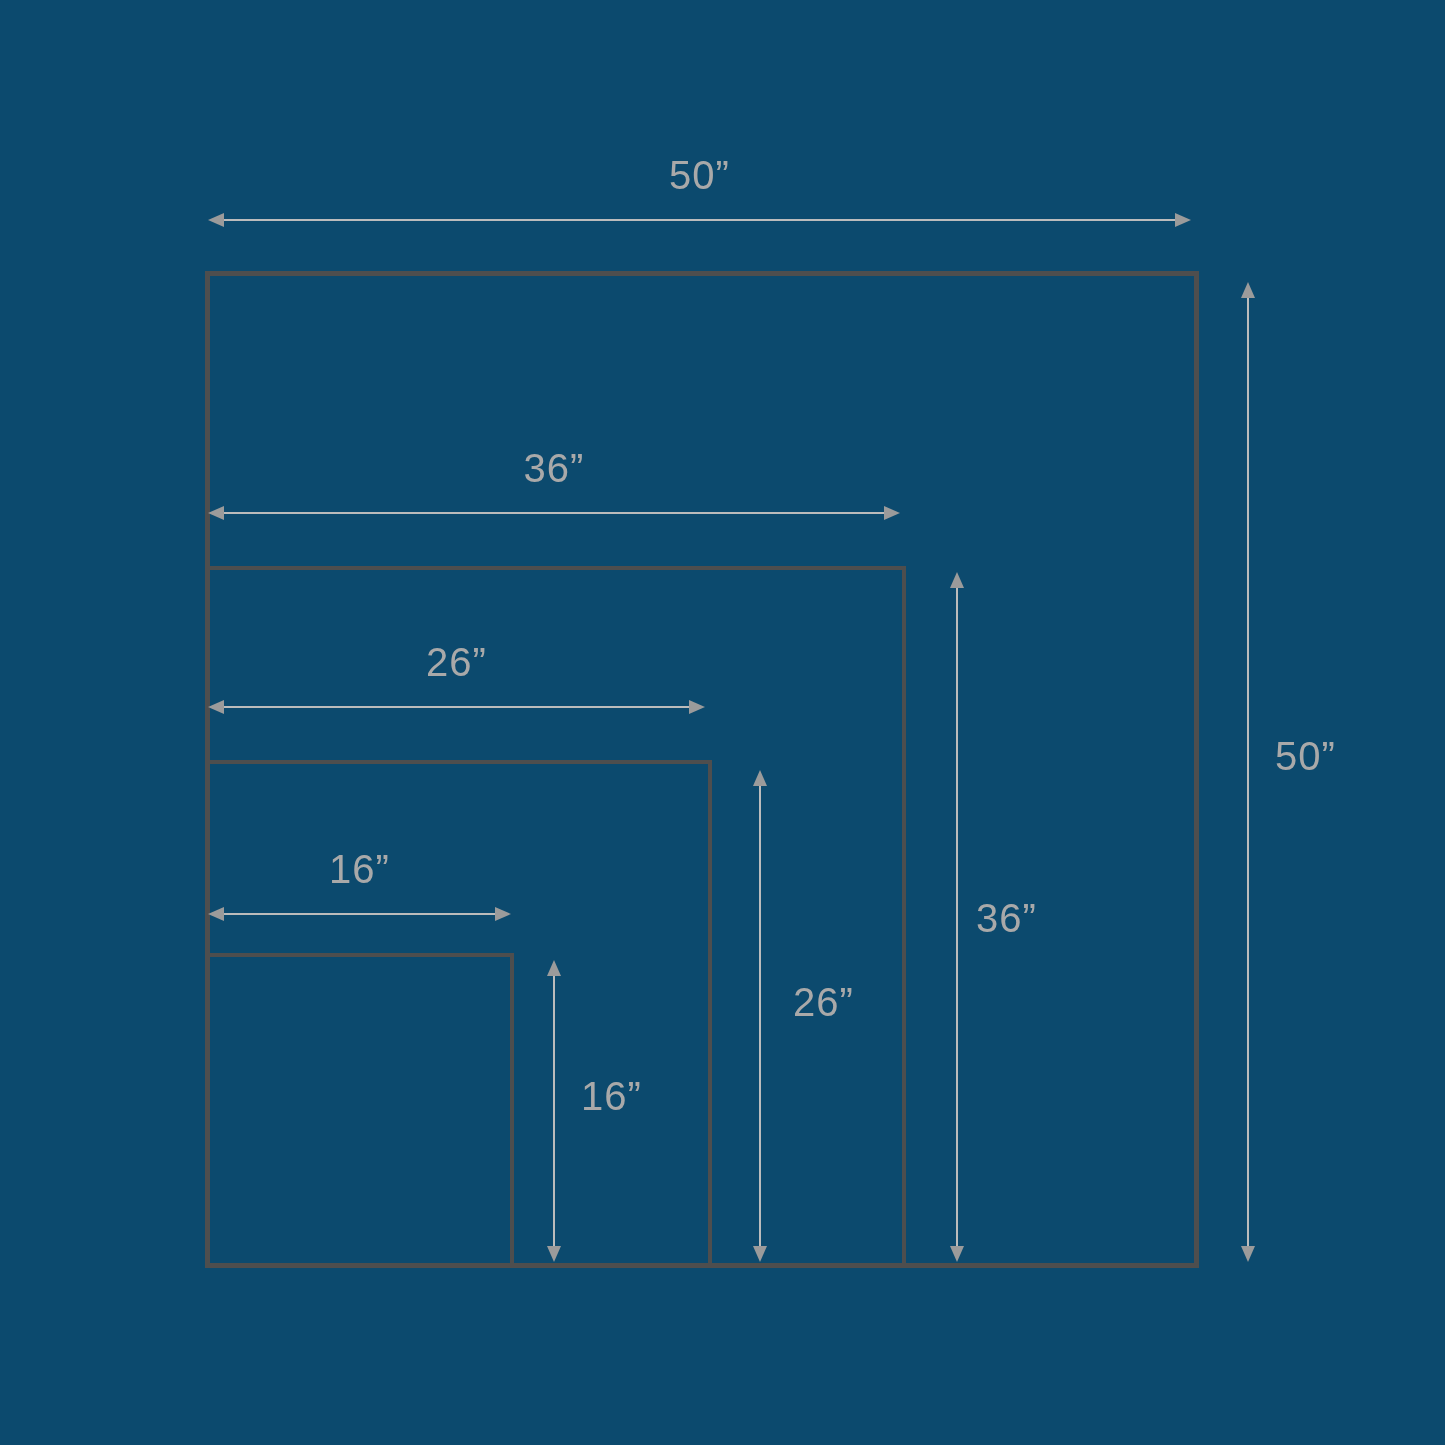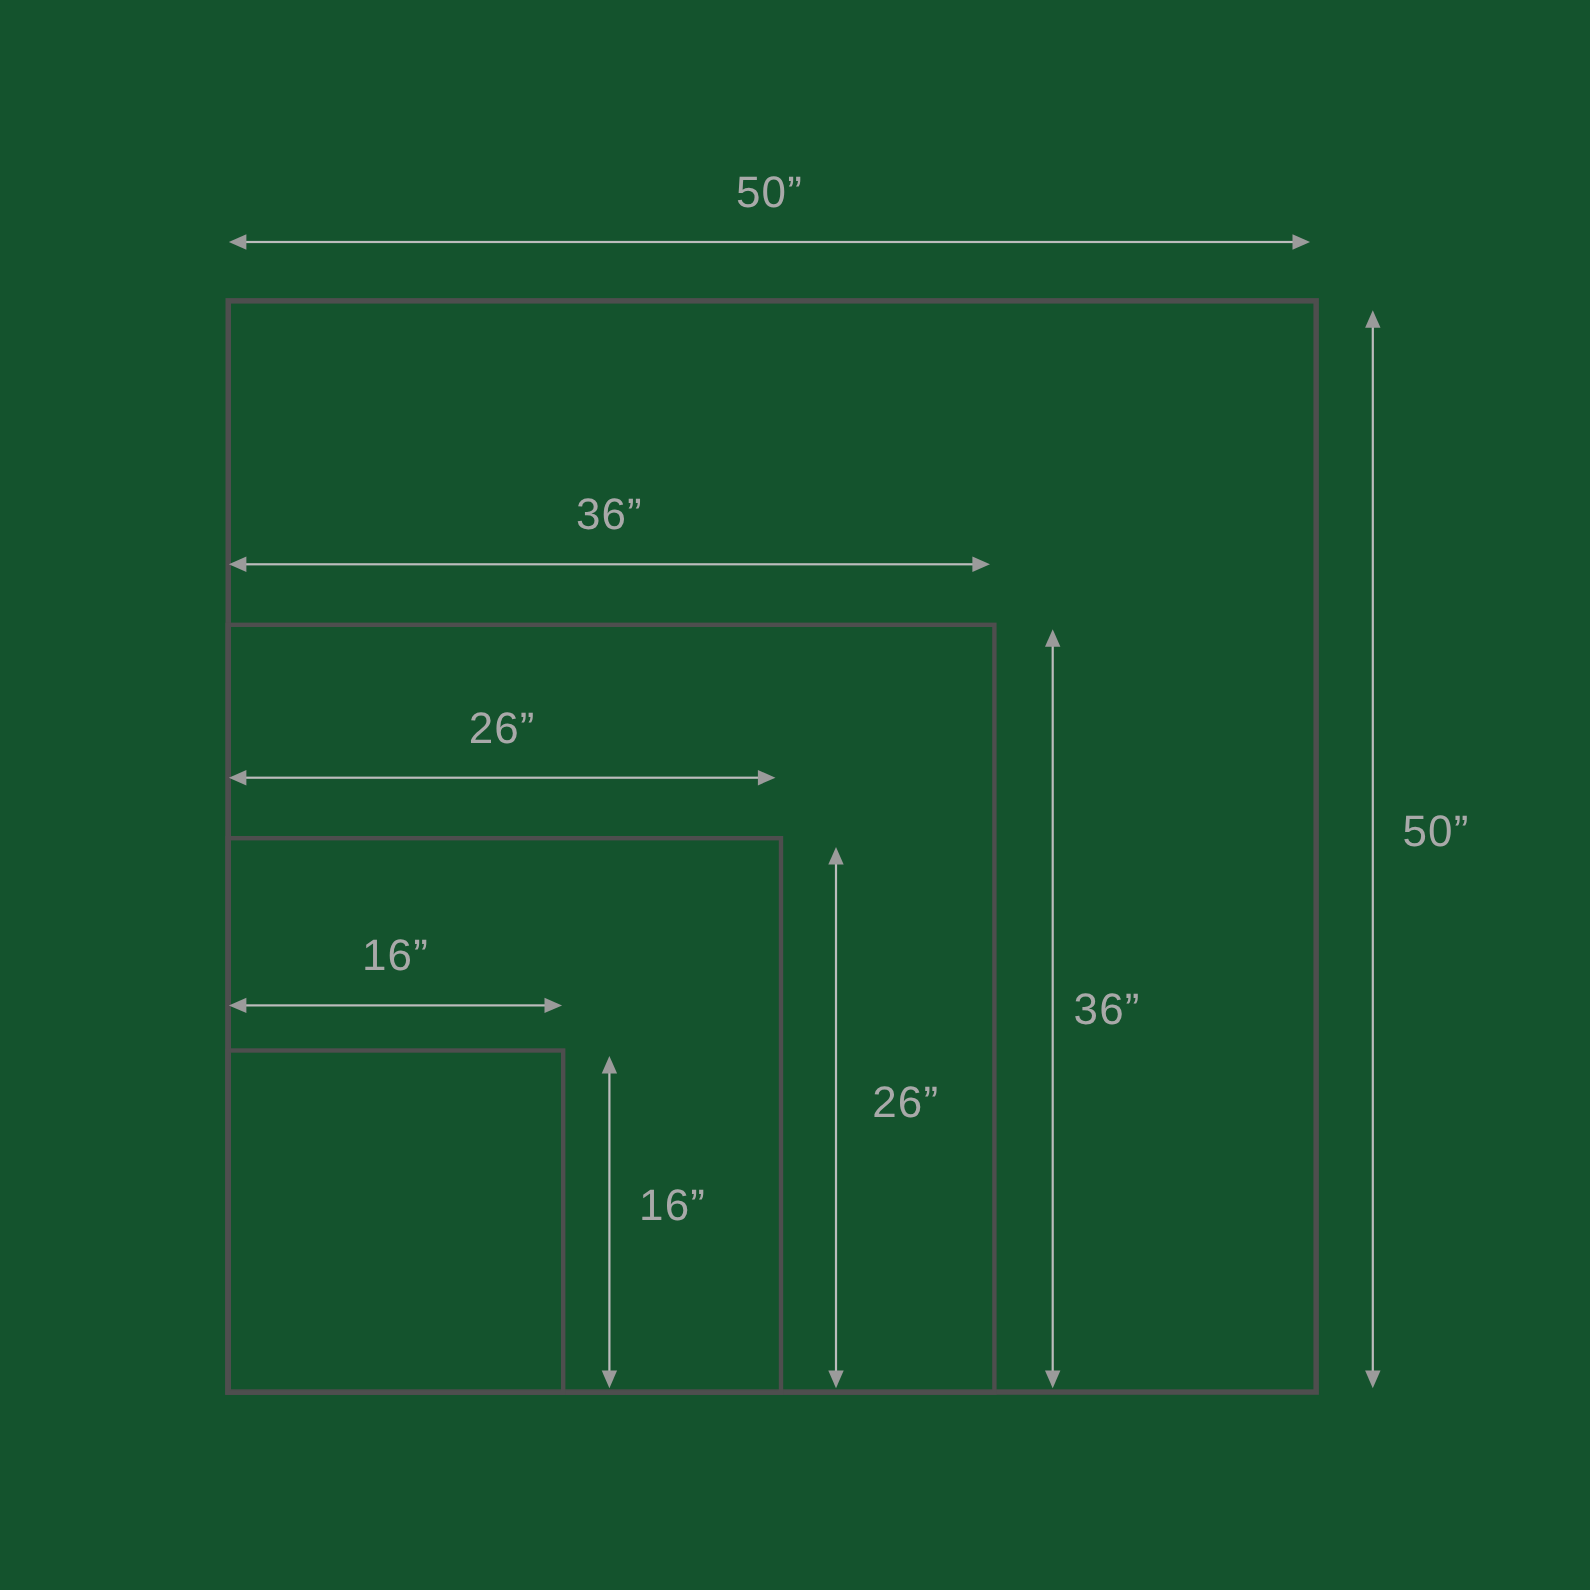--- a/index.html
+++ b/index.html
@@ -4,21 +4,21 @@
 <style>
   html, body {
     margin: 0;
     padding: 0;
     background: #ffffff;
   }
   .page {
     position: relative;
     width: 1445px;
     height: 1445px;
-    background: #14532d;
+    background: #0c4a6e;
     font-family: "Liberation Sans", sans-serif;
     overflow: hidden;
   }
   
   .square {
     position: absolute;
     box-sizing: border-box;
     border: 4px solid #4e4e4e;
     background: transparent;
   }

